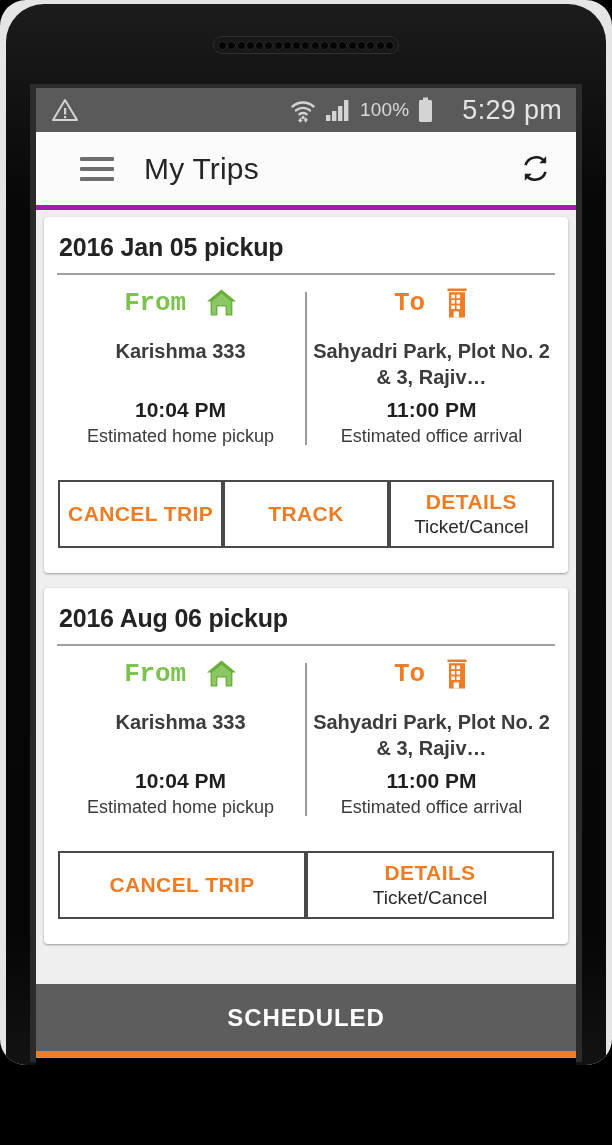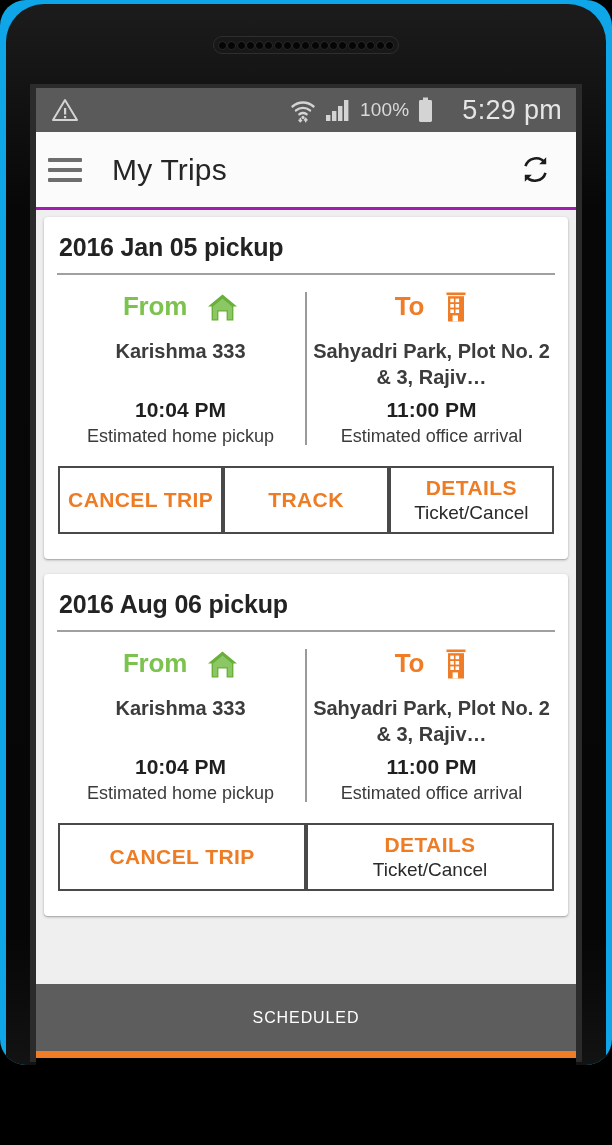--- a/index.html
+++ b/index.html
@@ -10,21 +10,21 @@
     background: #000;
     font-family: "Liberation Sans", sans-serif;
     overflow: hidden;
   }
 
   
   .phone-frame {
     position: relative;
     width: 612px;
     height: 1065px;
-    background: #0ea5e9;
+    background: #e5e5e5;
     border-radius: 26px;
     overflow: hidden;
   }
   .frame-bezel {
     position: absolute;
     left: 6px; top: 4px;
     width: 600px; height: 1137px;
     border-radius: 38px;
     background: linear-gradient(180deg,#1c1c1c 0%, #070707 18%, #060606 82%, #1a1a1a 100%);
   }
@@ -97,23 +97,23 @@
     letter-spacing: 0.3px;
     margin-left: 20px;
   }
 
   
   .app-bar {
     height: 78px;
     background: #fbfbfb;
     display: flex;
     align-items: center;
-    padding: 0 22px 0 12px;
+    padding: 0 22px 0 44px;
     flex: 0 0 auto;
-    border-bottom: 3px solid #a21caf;
+    border-bottom: 5px solid #a21caf;
   }
   .hamburger {
     width: 34px; height: 24px;
     display: flex;
     flex-direction: column;
     justify-content: space-between;
     cursor: pointer;
   }
   .hamburger span {
     display: block;
@@ -179,24 +179,25 @@
     padding: 0 6px;
   }
   .route-divider {
     width: 2px;
     background: #9a9a9a;
     margin: 4px 0 2px 0;
     flex: 0 0 2px;
   }
   .route-head {
     display: flex;
-    align-items: flex-end;
+    align-items: flex-start;
     justify-content: center;
     gap: 20px;
     height: 34px;
+    font-family: Liberation Mono, monospace;
   }
   .route-head-label {
     font-size: 26px;
     font-weight: bold;
     letter-spacing: -0.2px;
   }
   .label-from { color: #7cc24f; }
   .label-to   { color: #ef7c26; }
   .home-icon { width: 31px; height: 29px; display: block; }
   .office-icon { width: 24px; height: 30px; display: block; }
@@ -218,20 +219,21 @@
   .route-sub {
     font-size: 18px;
     color: #3b3b3b;
     margin-top: 4px;
   }
 
   
   .actions {
     display: flex;
     gap: 0;
+    margin-top: 14px;
     padding: 11px 2px;
   }
   .action-btn {
     flex: 1 1 0;
     border: 2px solid #494949;
     background: #fff;
     min-height: 68px;
     display: flex;
     flex-direction: column;
     align-items: center;
@@ -262,22 +264,22 @@
   .tab {
     flex: 1 1 50%;
     display: flex;
     align-items: center;
     justify-content: center;
     cursor: pointer;
     position: relative;
     padding-bottom: 6px;
   }
   .tab-label {
-    font-size: 16px;
-    font-weight: normal;
+    font-size: 24px;
+    font-weight: bold;
     letter-spacing: 0.9px;
   }
   .tab-active .tab-label { color: #ffffff; }
   .tab-inactive .tab-label { color: #b7b7b7; }
   .tab-underline {
     position: absolute;
     left: 0; bottom: 0;
     width: 100%;
     height: 7px;
     background: #ef7c26;

